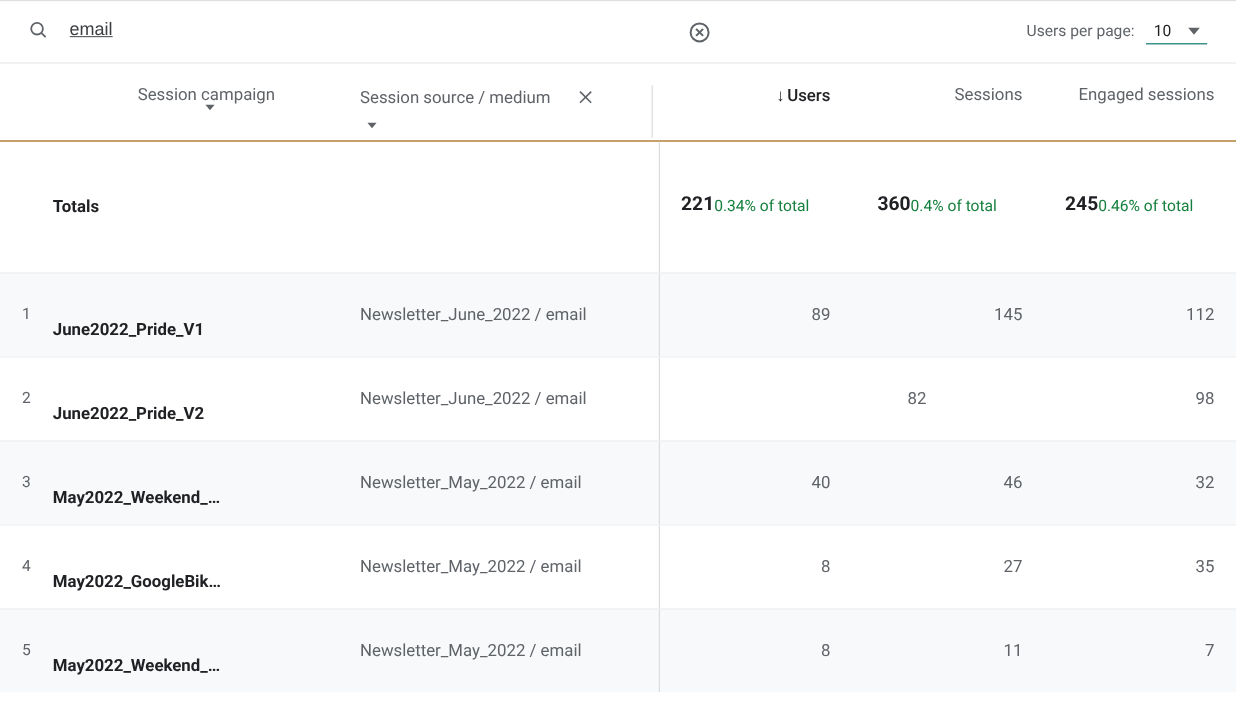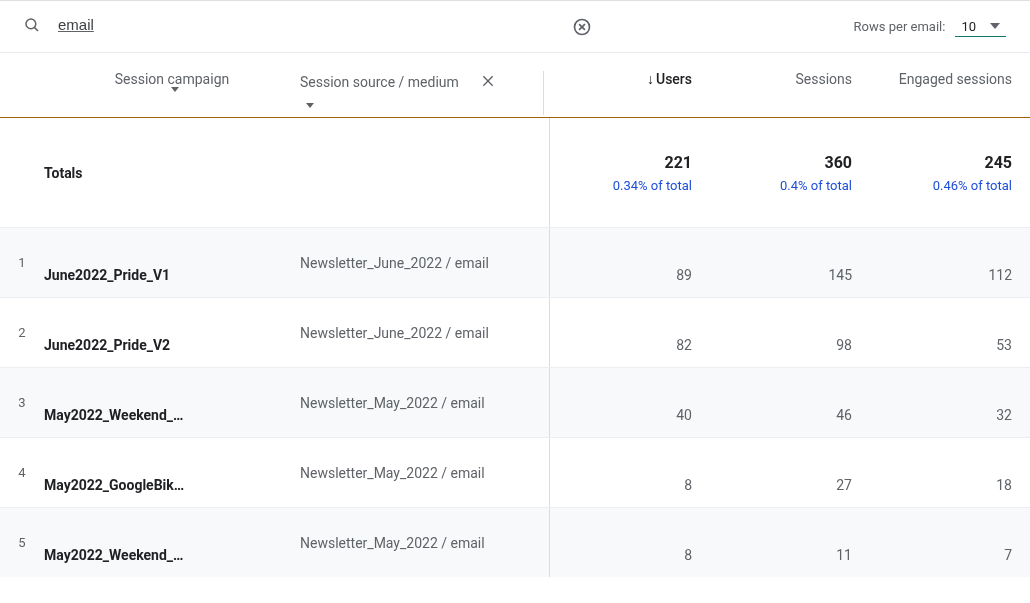--- a/index.html
+++ b/index.html
@@ -182,40 +182,41 @@
   .row.totals .source { }
   .row .metrics {
     flex: 1;
     display: flex;
   }
   .row .metrics .mcell-v {
     flex: 1;
     text-align: right;
     padding-right: 18px;
     display: flex;
-    flex-direction: column;
+    flex-direction: row;
     justify-content: flex-end;
     padding-bottom: 14px;
     padding-top: 14px;
     color: #5f6368;
     font-size: 14px;
+    align-items: center;
   }
   .row.totals .metrics .mcell-v {
     justify-content: center;
     padding-bottom: 18px;
     padding-top: 18px;
   }
   .row.totals .metrics .mcell-v .big {
     color: #202124;
     font-weight: 700;
     font-size: 16px;
     margin-bottom: 6px;
   }
   .row.totals .metrics .mcell-v .sub {
-    color: #1d4ed8;
+    color: #15803d;
     font-size: 13px;
   }
 
   svg { display: block; }
 </style>
 </head>
 <body>
 
 <div class="container">
 
@@ -230,21 +231,21 @@
       <input class="search-input" value="email" style="">
       <span class="clear-btn">
         <svg width="20" height="20" viewBox="0 0 24 24" fill="none" stroke="#5f6368" stroke-width="2">
           <circle cx="12" cy="12" r="9"></circle>
           <line x1="8.5" y1="8.5" x2="15.5" y2="15.5"></line>
           <line x1="15.5" y1="8.5" x2="8.5" y2="15.5"></line>
         </svg>
       </span>
     </div>
     <div class="rows-per-page">
-      <span>Rows per email:</span>
+      <span>Users per page:</span>
       <span class="rpp-select">
         <span>10</span>
         <span class="caret">
           <svg width="10" height="6" viewBox="0 0 10 6">
               <path d="M0 0 L5 6 L10 0 Z" fill="#5f6368"></path>
             </svg>
         </span>
       </span>
     </div>
   </div>
@@ -321,41 +322,40 @@
           <div class="mcell-v">112</div>
         </div>
       </div>
       <div class="row">
         <div class="idx">2</div>
         <div class="campaign">June2022_Pride_V2</div>
         <div class="source">Newsletter_June_2022 / email</div>
         <div class="metrics">
           <div class="mcell-v">82</div>
           <div class="mcell-v">98</div>
-          <div class="mcell-v">53</div>
         </div>
       </div>
       <div class="row shade">
         <div class="idx">3</div>
         <div class="campaign">May2022_Weekend_…</div>
         <div class="source">Newsletter_May_2022 / email</div>
         <div class="metrics">
           <div class="mcell-v">40</div>
           <div class="mcell-v">46</div>
           <div class="mcell-v">32</div>
         </div>
       </div>
       <div class="row">
         <div class="idx">4</div>
         <div class="campaign">May2022_GoogleBik…</div>
         <div class="source">Newsletter_May_2022 / email</div>
         <div class="metrics">
           <div class="mcell-v">8</div>
           <div class="mcell-v">27</div>
-          <div class="mcell-v">18</div>
+          <div class="mcell-v">35</div>
         </div>
       </div>
       <div class="row shade">
         <div class="idx">5</div>
         <div class="campaign">May2022_Weekend_…</div>
         <div class="source">Newsletter_May_2022 / email</div>
         <div class="metrics">
           <div class="mcell-v">8</div>
           <div class="mcell-v">11</div>
           <div class="mcell-v">7</div>

